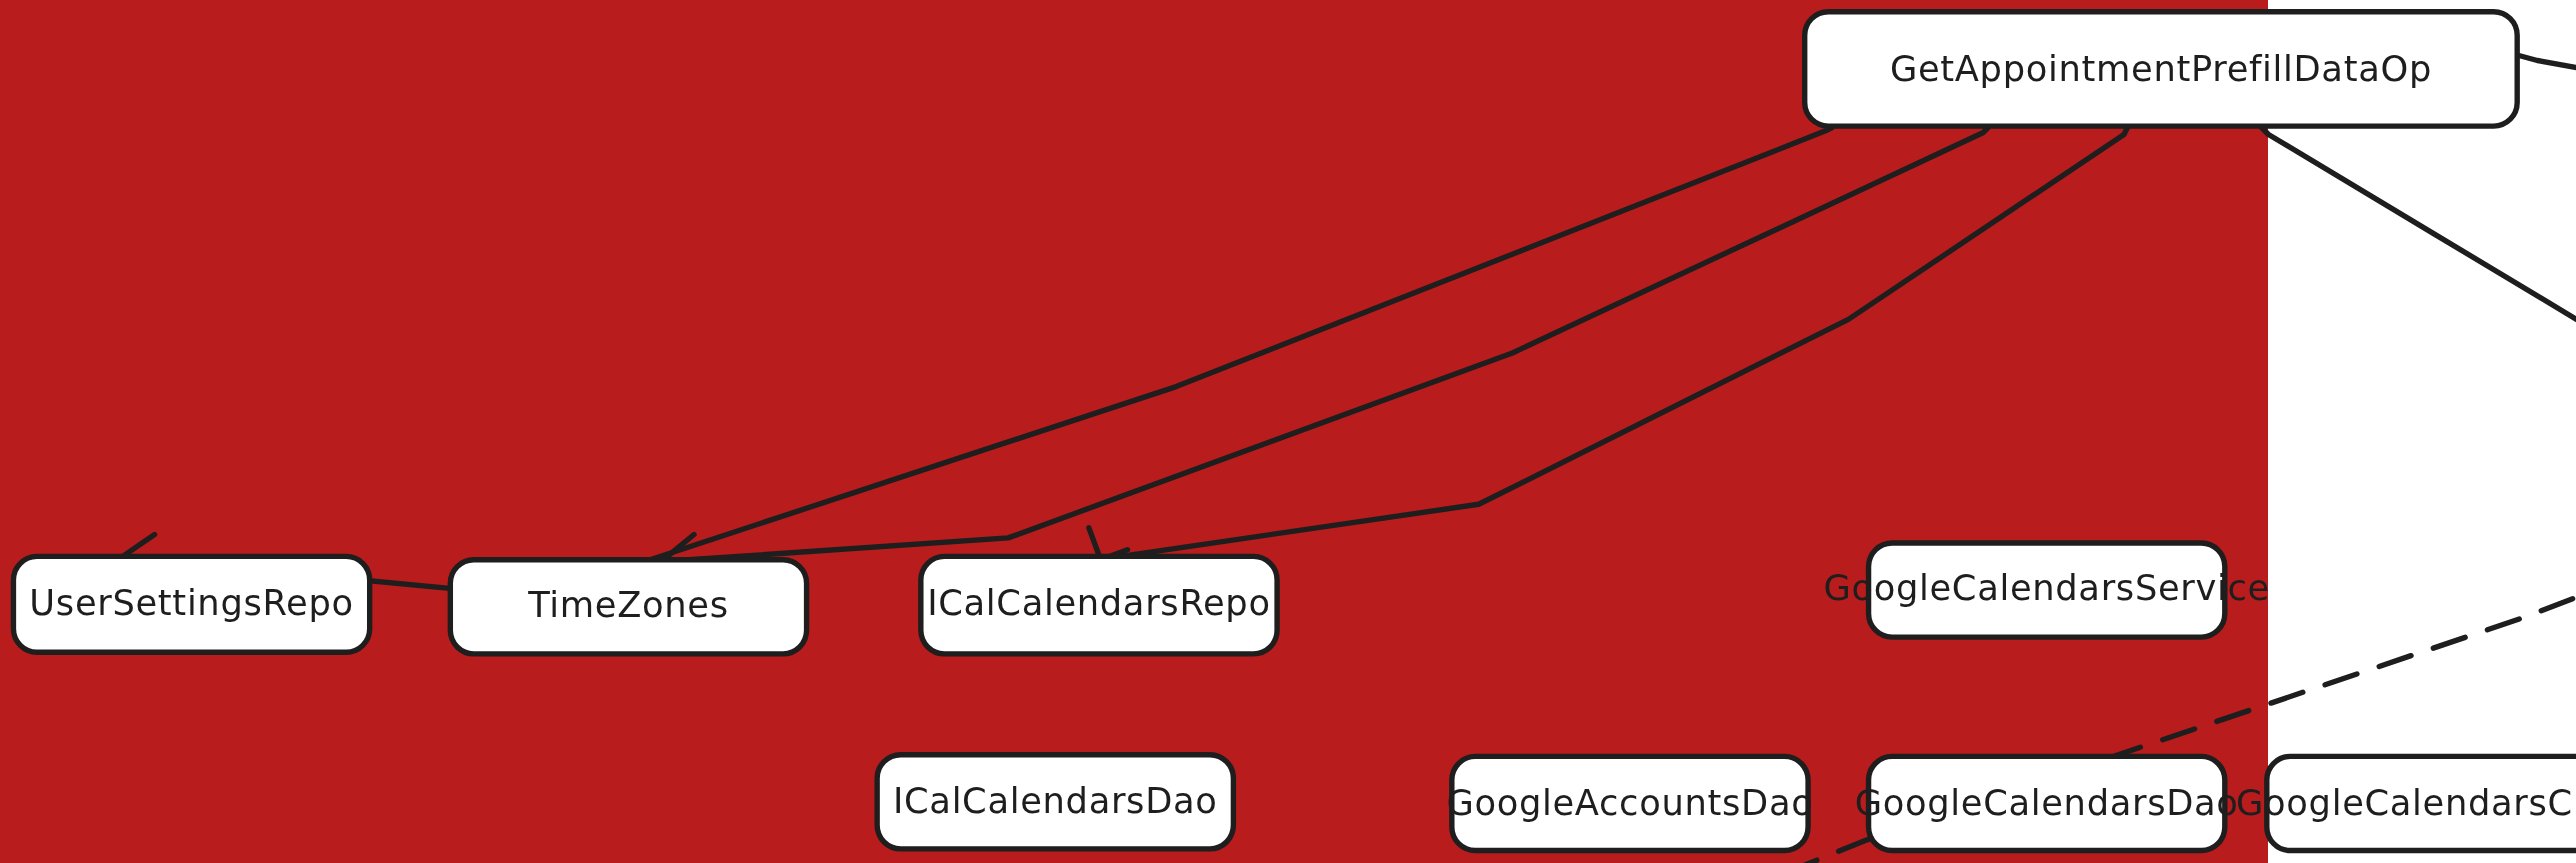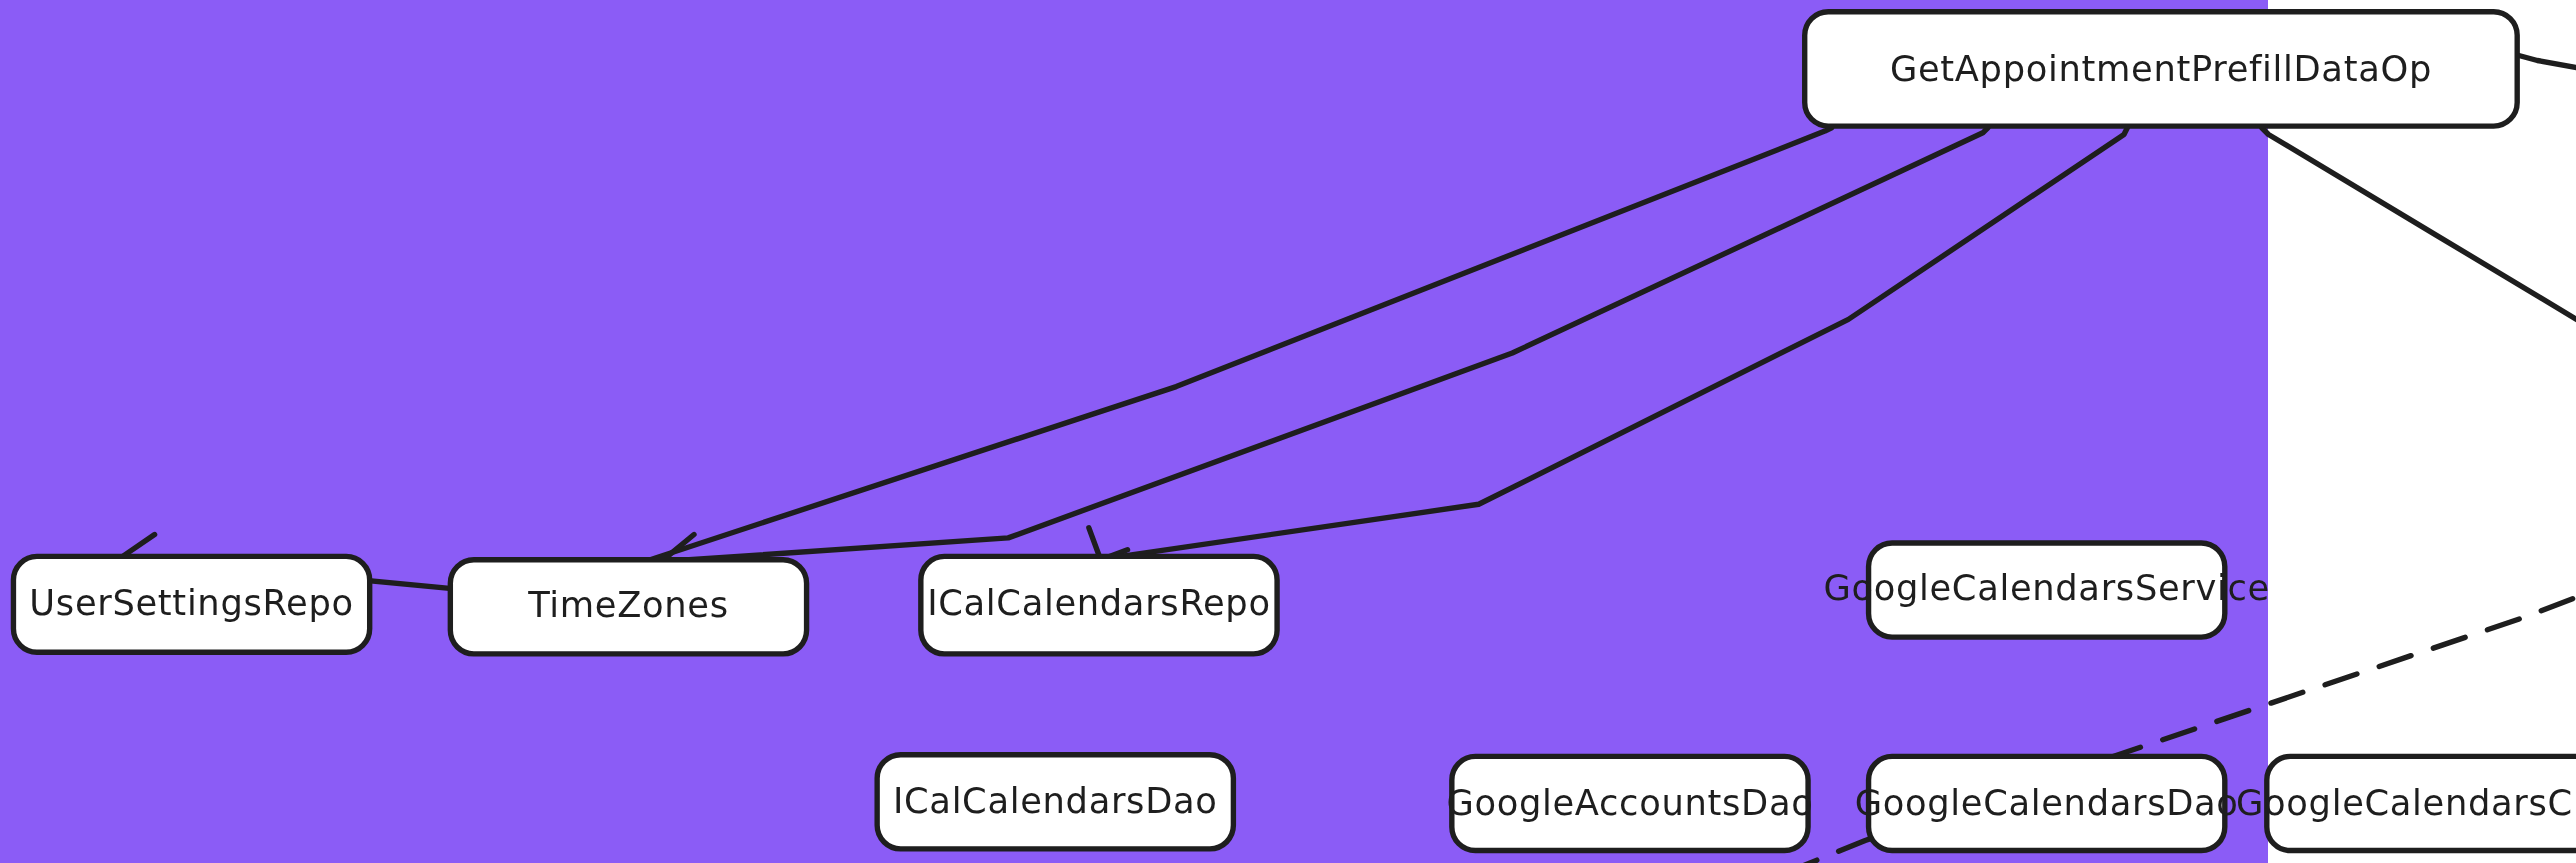--- a/index.html
+++ b/index.html
@@ -11,21 +11,21 @@
   body {
     width: 2576px;
     height: 864px;
     overflow: hidden;
     font-family: "DejaVu Sans", sans-serif;
   }
   #diagram-root {
     position: relative;
     width: 2268px;
     height: 864px;
-    background: #8b5cf6;
+    background: #b91c1c;
     text-align: right;
   }
   svg#diagram-svg {
     display: block;
     width: 2576px;
     height: 864px;
   }
   .node-shape {
     fill: #ffffff;
     stroke: #1e1e1e;

